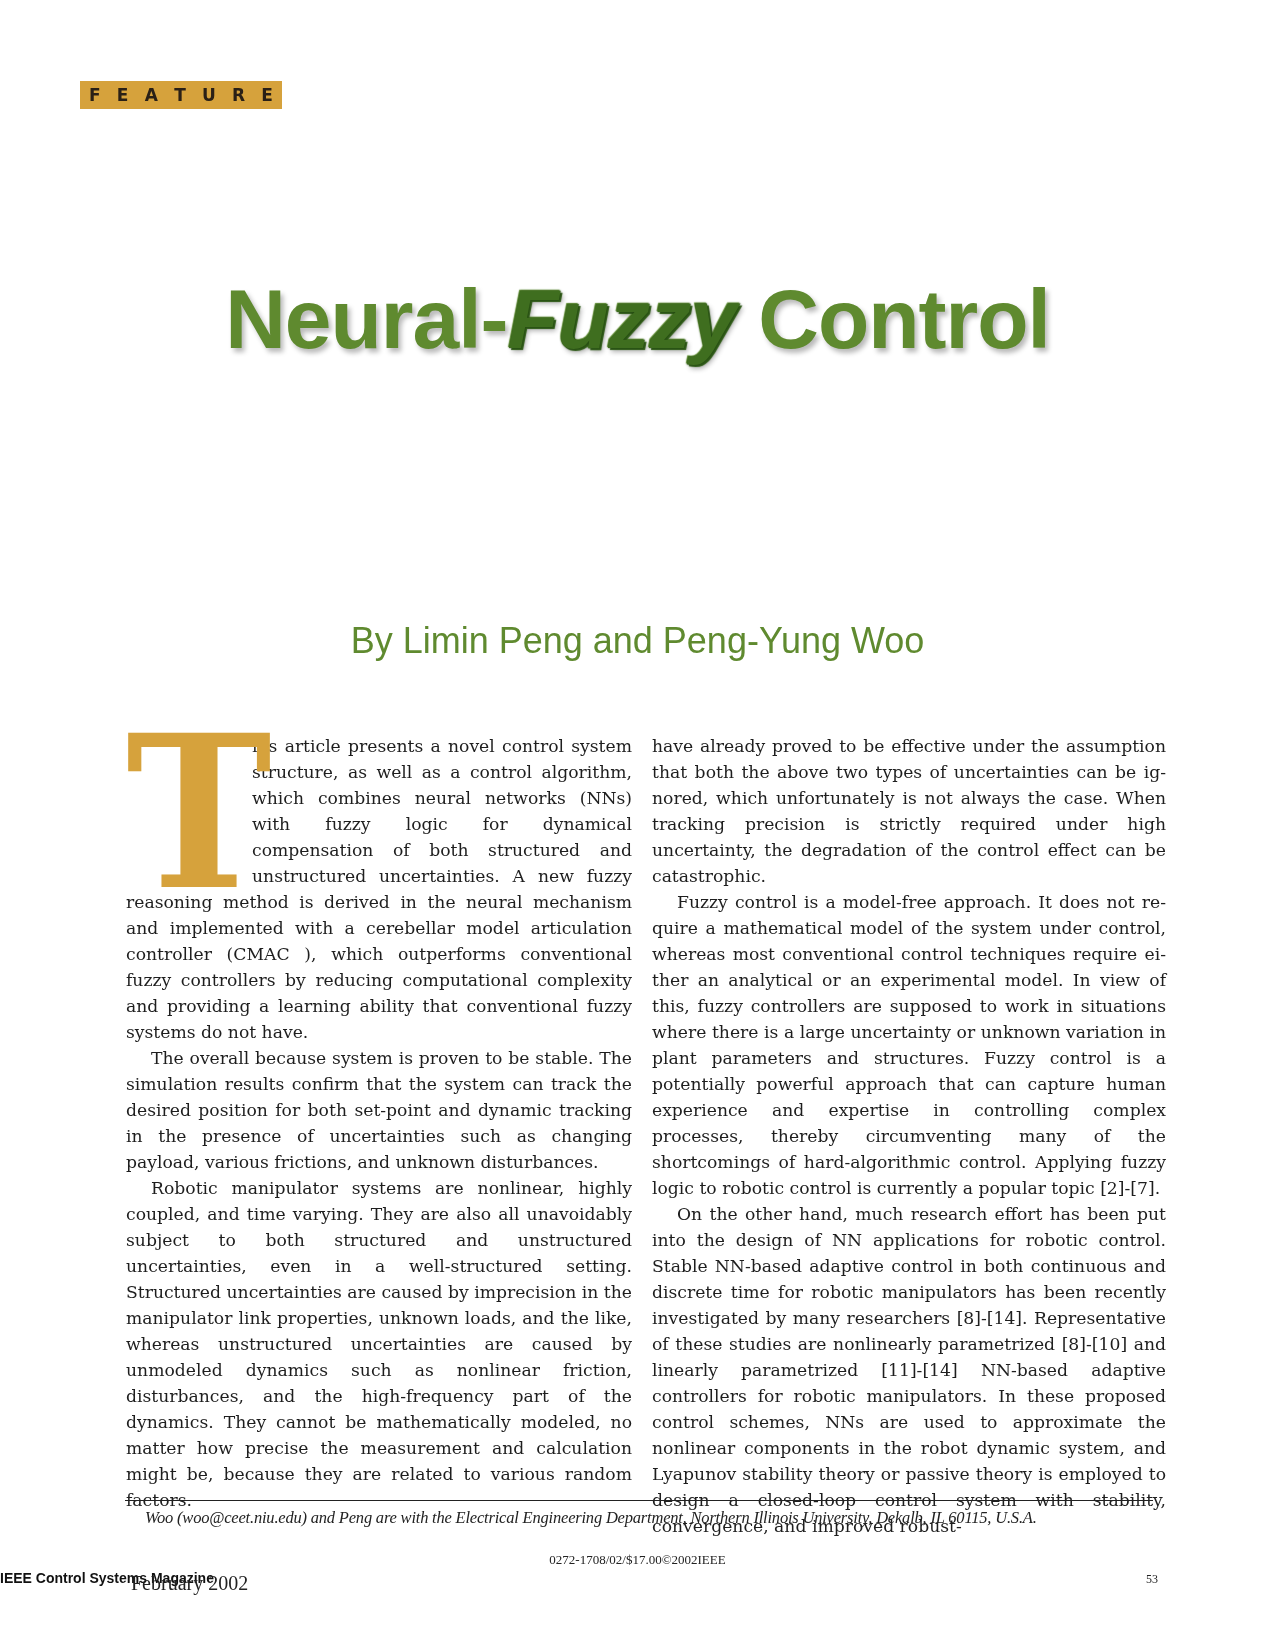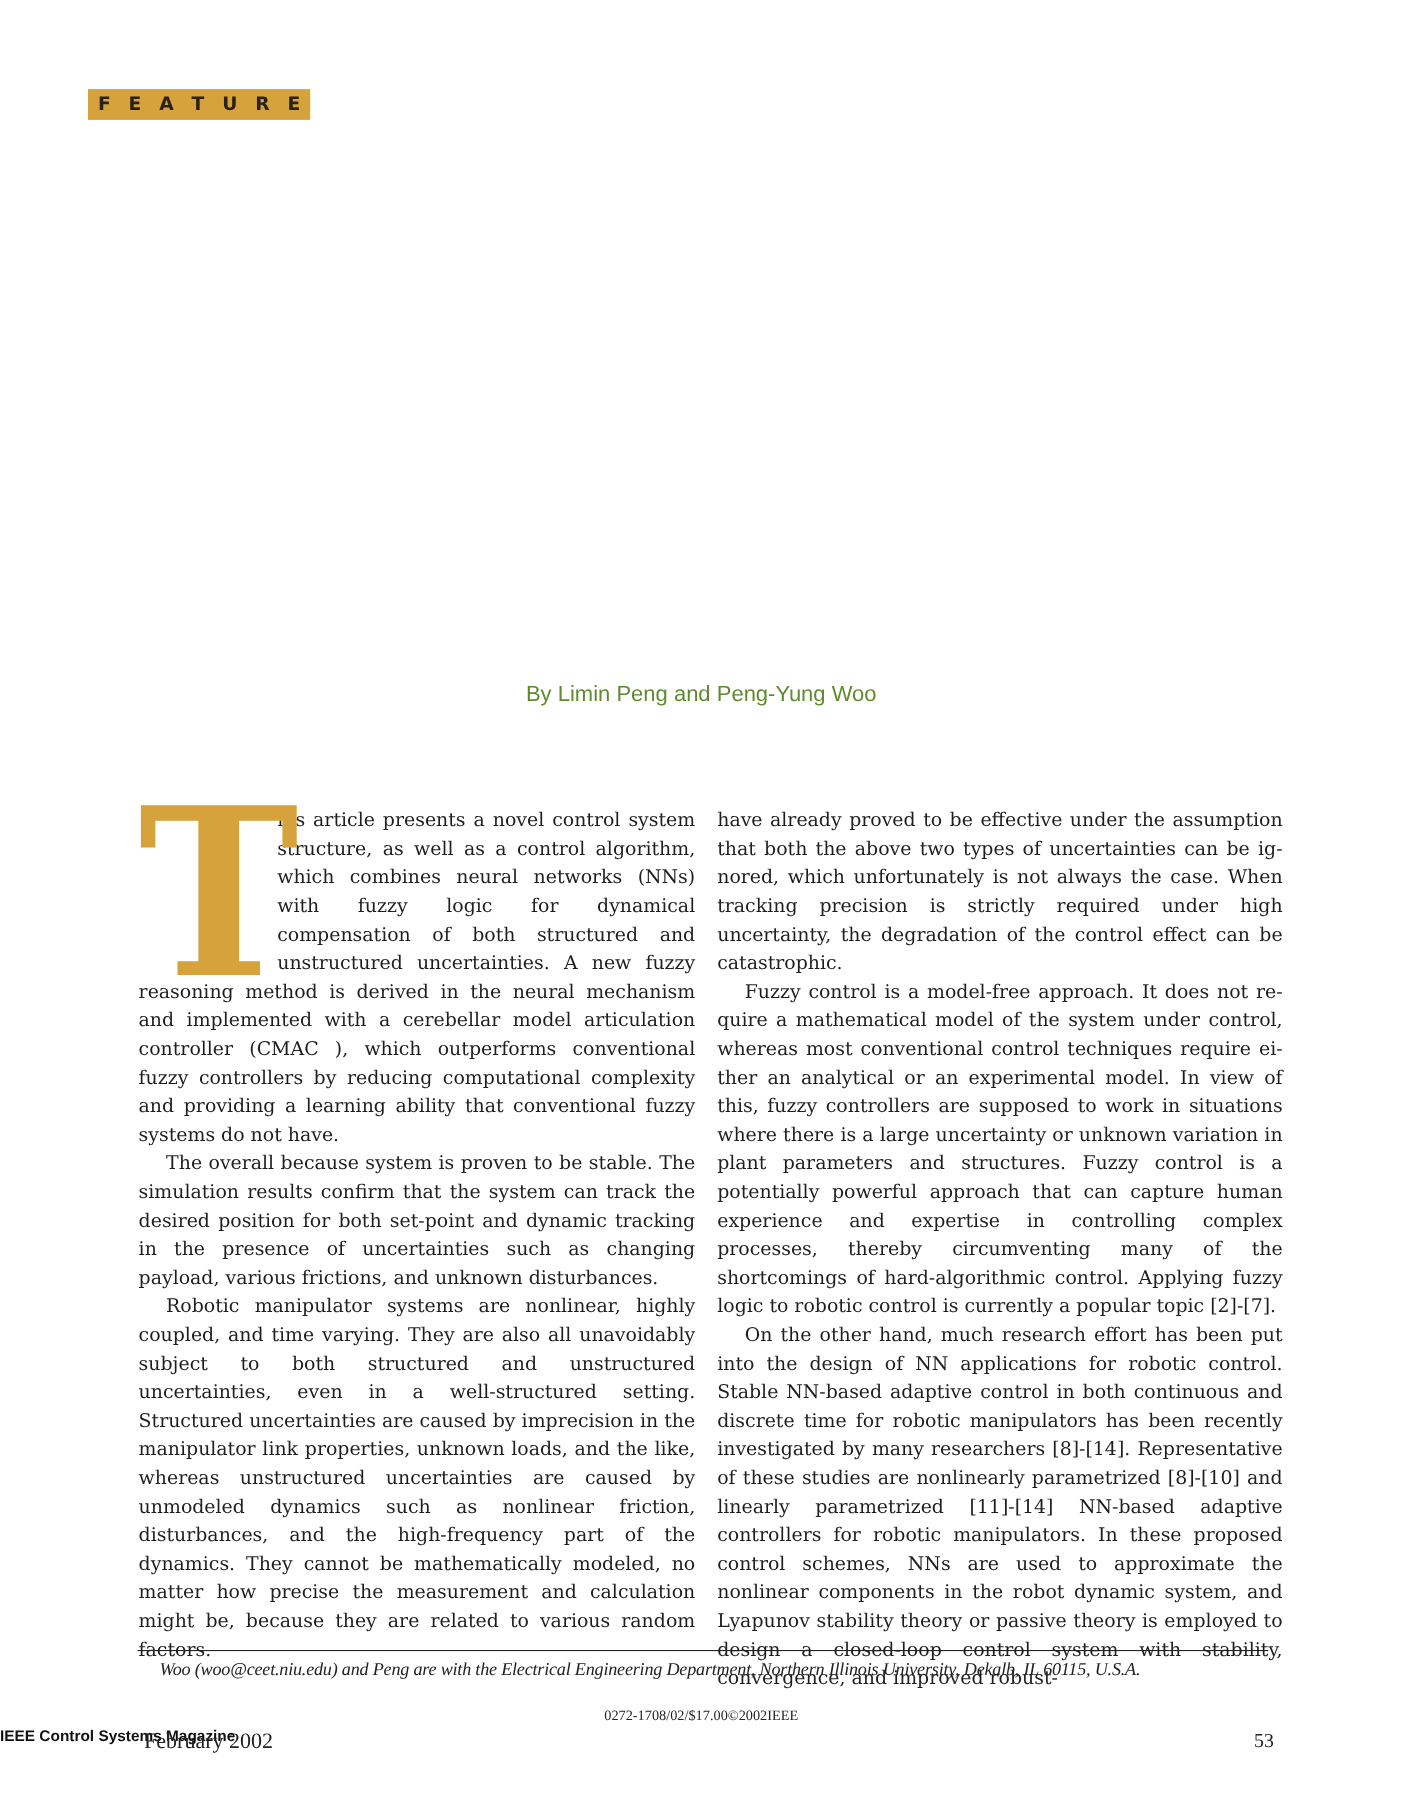--- a/index.html
+++ b/index.html
@@ -13,21 +13,21 @@
                 font-size: 17px; color: #2a2016; }
 
   .title { position: absolute; left: 0; right: 0; top: 266px; text-align: center;
            font-family: "Liberation Sans", "DejaVu Sans", sans-serif; font-weight: bold;
            font-size: 84px; line-height: 106px; color: #5f8a2f; letter-spacing: -1px;
            text-shadow: 3px 4px 5px rgba(0,0,0,0.28); }
   .title .fuzzy { color: #3f6e1f; font-style: italic;
            text-shadow: 0 0 2px #1f4010, 2px 2px 1px #2e5a16, -1px -1px 1px #6a9a3a, 3px 4px 5px rgba(0,0,0,0.3); }
 
   .byline { position: absolute; left: 0; right: 0; top: 620px; text-align: center;
-            font-family: "Liberation Sans", "DejaVu Sans", sans-serif; font-size: 20px; color: #5f8a2f; }
+            font-family: "Liberation Sans", "DejaVu Sans", sans-serif; font-size: 36px; color: #5f8a2f; }
 
   .col { position: absolute; top: 733px; font-size: 17.2px; line-height: 26px;
          text-align: justify; hyphens: manual; }
   .col p { margin: 0; text-indent: 25px; }
   .col p.first { text-indent: 0; }
   .col1 { left: 126px; width: 506px; }
   .col2 { left: 652px; width: 514px; }
 
   .dropcap { float: left; font-family: "DejaVu Serif", "Liberation Serif", serif; font-weight: bold;
              font-size: 196px; line-height: 148px; height: 148px; color: #d6a23c;
@@ -39,37 +39,37 @@
            font-family: "Liberation Serif", serif; font-style: italic; font-size: 16.5px; color: #222;
            white-space: nowrap; letter-spacing: -0.2px; margin-left: 20px; }
 
   .footer-copy { position: absolute; left: 0; right: 0; top: 1552px; text-align: center;
                  font-family: "Liberation Serif", serif; font-size: 13px; color: #222; }
   .footer-mag { position: absolute; left: 0; right: 0; top: 1570px; text-align: left;
                 font-family: "Liberation Sans", sans-serif; font-weight: bold; font-size: 14px; color: #111; }
   .footer-date { position: absolute; left: 131px; top: 1572px; font-family: "Liberation Serif", serif;
                  font-size: 20px; color: #222; }
   .footer-page { position: absolute; right: 117px; top: 1572px; font-family: "Liberation Serif", serif;
-                 font-size: 18px; color: #222; }
+                 font-size: 12px; color: #222; }
 </style>
 </head>
 <body>
 
 <div class="badge">
   <span>F</span>
   <span>E</span>
   <span>A</span>
   <span>T</span>
   <span>U</span>
   <span>R</span>
   <span>E</span>
 </div>
 
 <h1 class="title" style="margin:0;">
-  <br>
+  <span><span>Neural-</span><span class="fuzzy">Fuzzy</span><span> Control</span></span><br>
   <br>
 </h1>
 
 <div class="byline">By Limin Peng and Peng-Yung Woo</div>
 
 <div class="col col1">
   <p class="first"><span class="dropcap">T</span><span>his article presents a novel control system structure, as well as a control algorithm, which combines neural networks (NNs) with fuzzy logic for dynamical compensation of both structured and unstructured uncertain­ties. A new fuzzy reasoning method is de­rived in the neural mechanism and implemented with a cerebellar model articulation controller (CMAC ), which outperforms conventional fuzzy controllers by reducing computational complexity and providing a learning ability that conventional fuzzy systems do not have.</span></p>
   <p>The overall because system is proven to be stable. The simulation results confirm that the system can track the de­sired position for both set-point and dynamic tracking in the presence of uncertainties such as changing payload, vari­ous frictions, and unknown disturbances.</p>
   <p>Robotic manipulator systems are nonlinear, highly cou­pled, and time varying. They are also all unavoidably subject to both structured and unstructured uncertainties, even in a well-structured setting. Structured uncertainties are caused by imprecision in the manipulator link properties, unknown loads, and the like, whereas unstructured uncertainties are caused by unmodeled dynamics such as nonlinear friction, disturbances, and the high-frequency part of the dynamics. They cannot be mathematically modeled, no matter how pre­cise the measurement and calculation might be, because they are related to various random factors.</p>
 </div>

